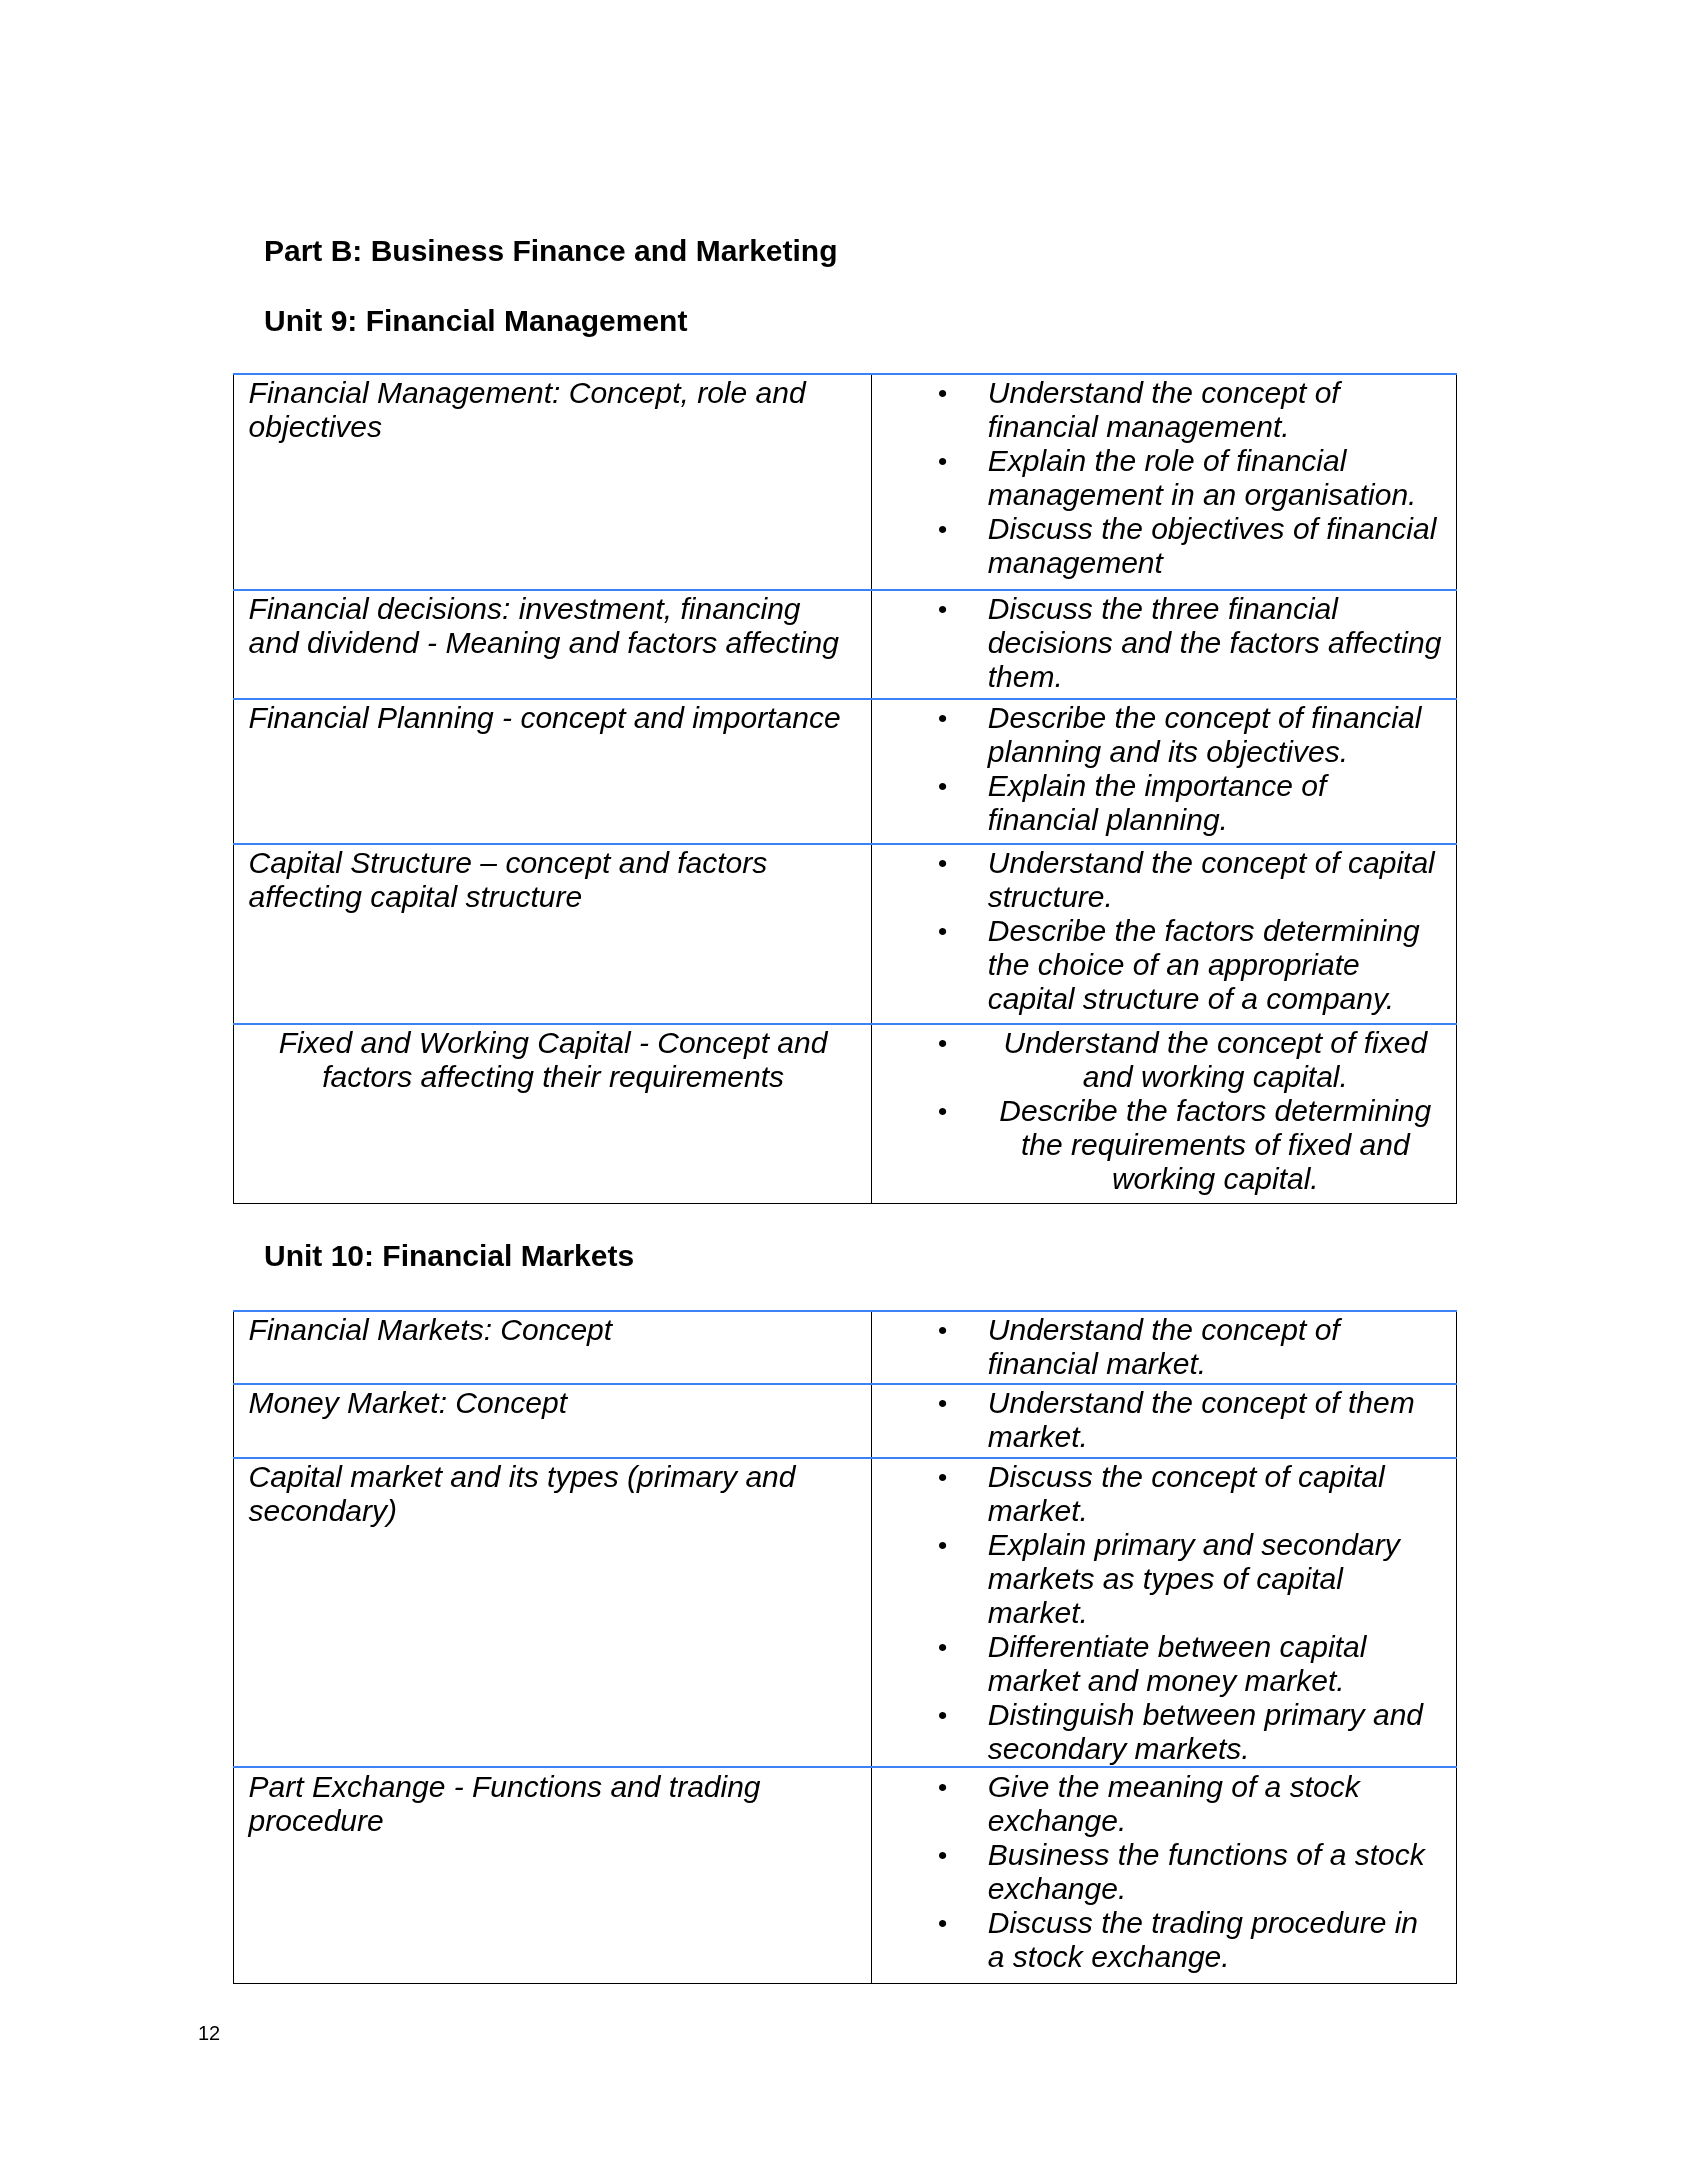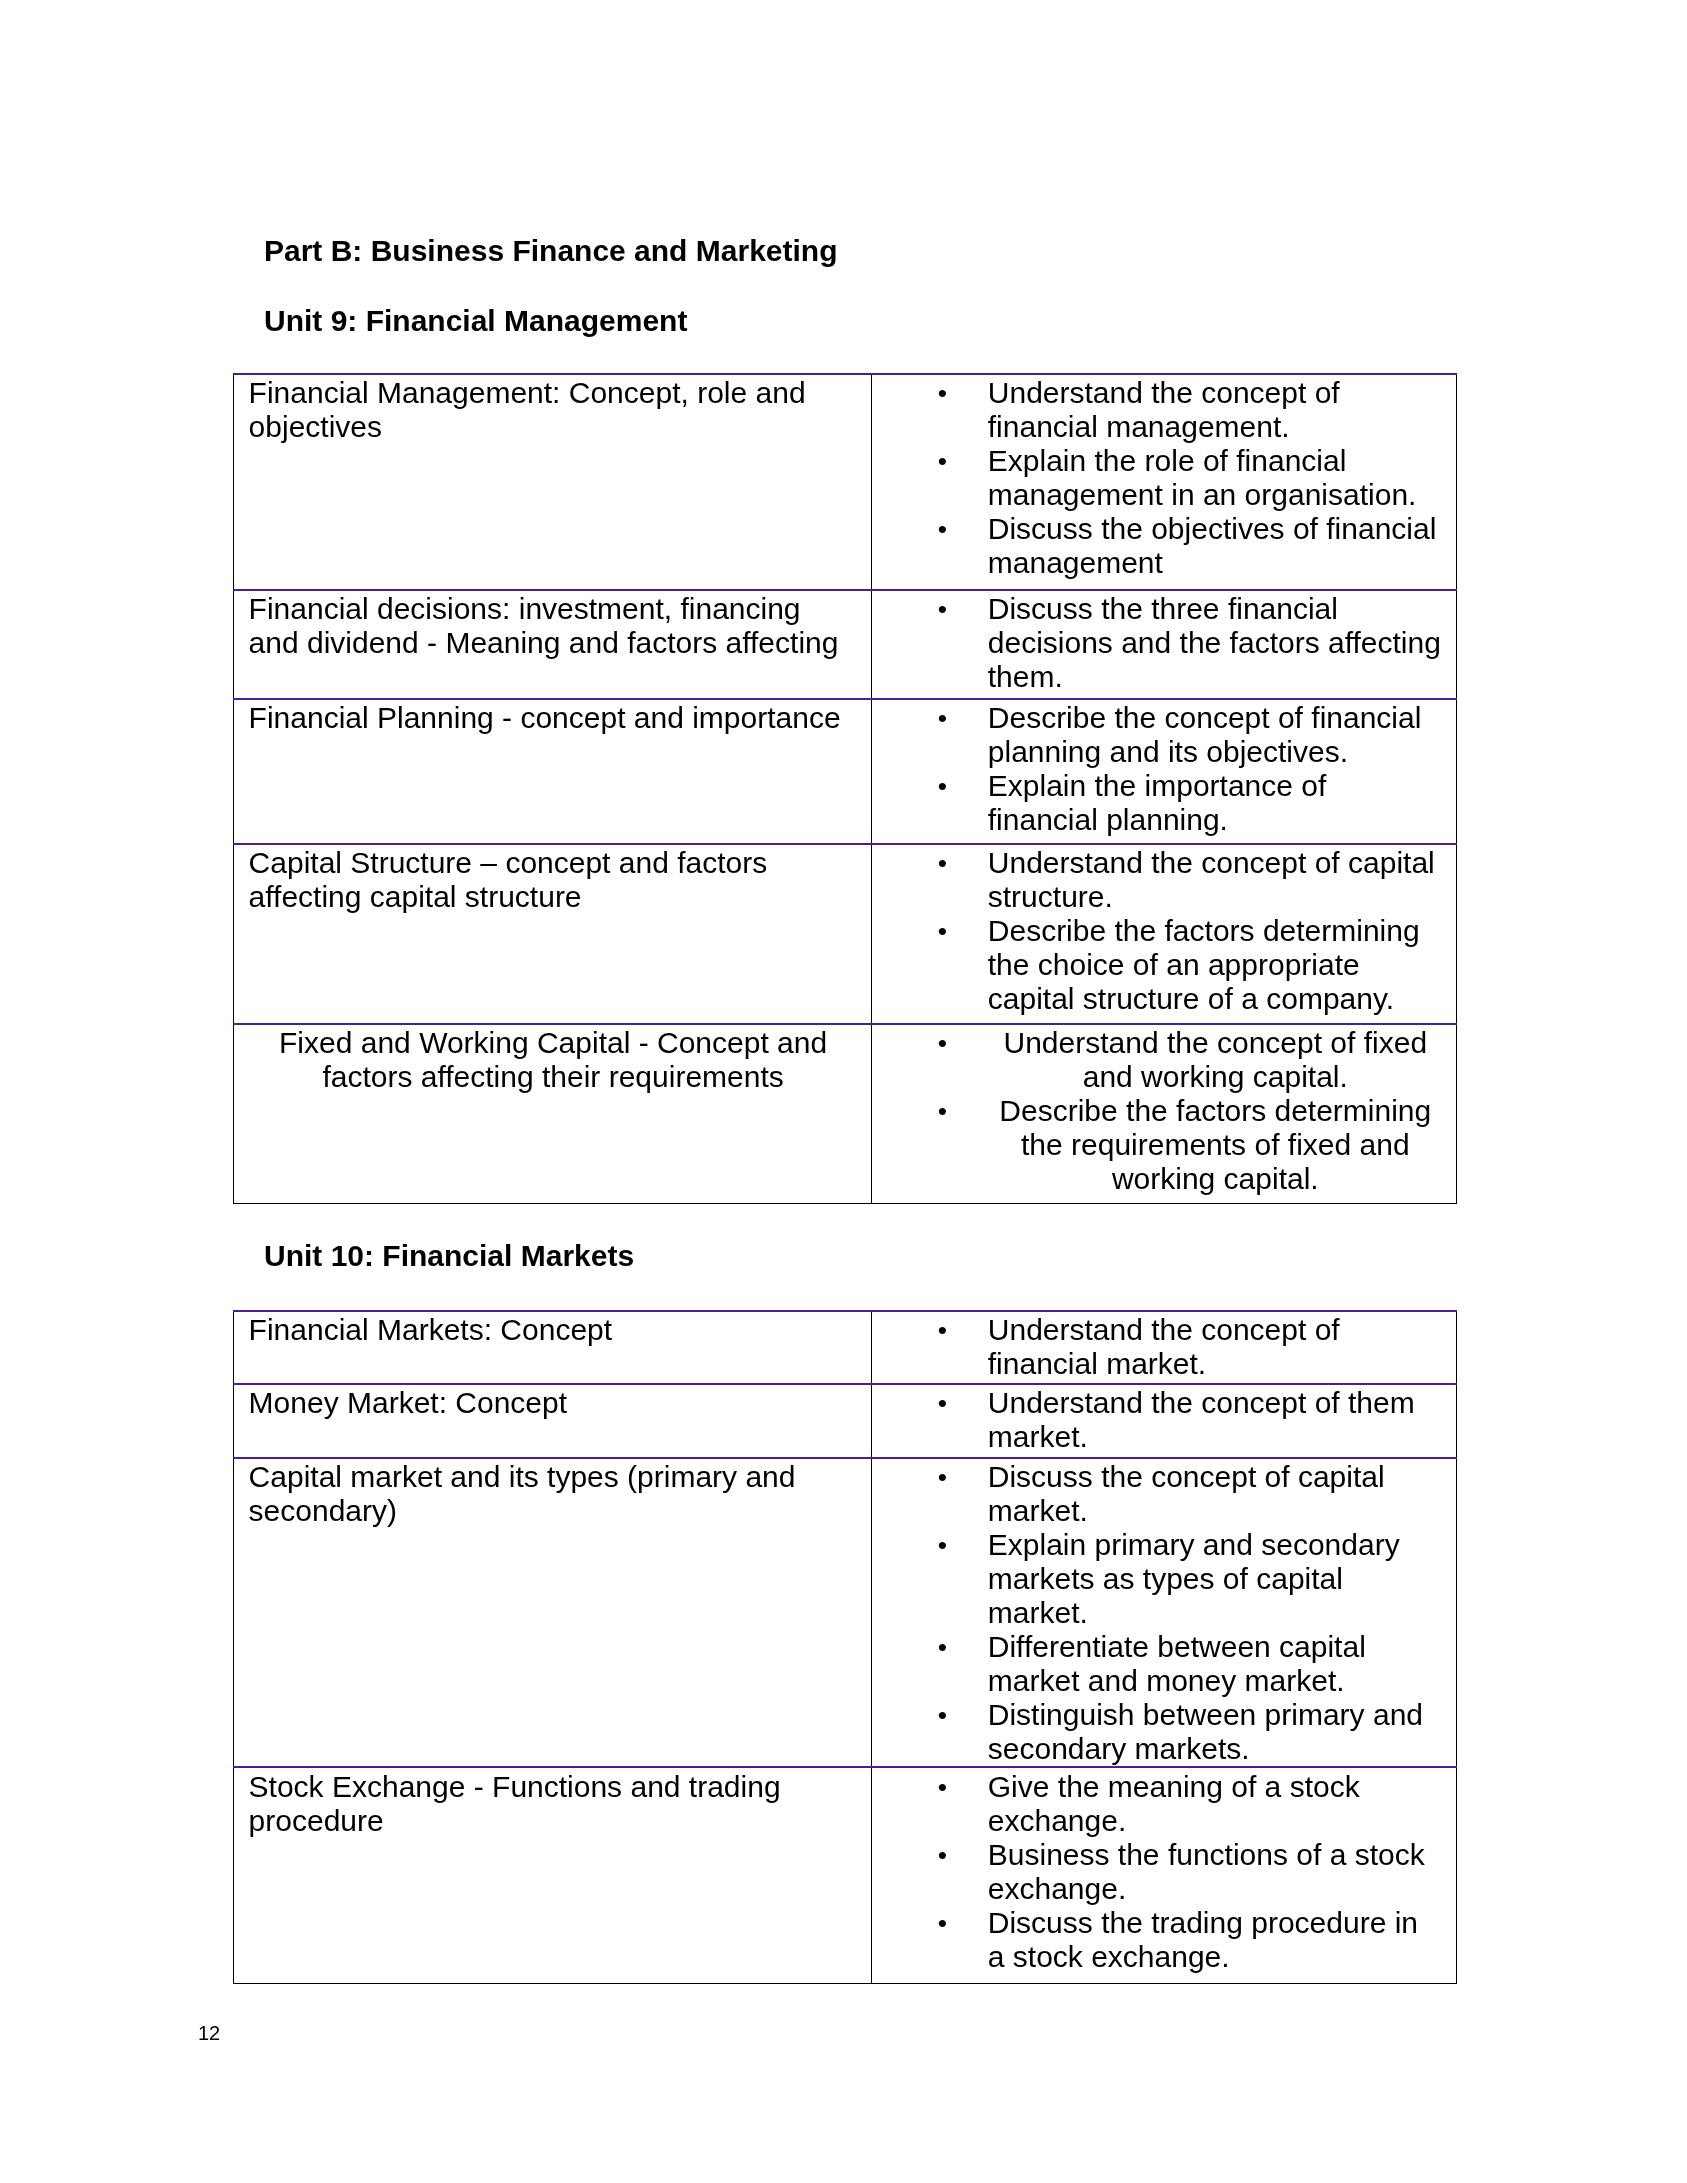--- a/index.html
+++ b/index.html
@@ -1,21 +1,21 @@
 <!DOCTYPE html>
 <html style="font-size:10.6px"><head>
 <meta charset="utf-8">
 <style>
   html, body { margin:0; padding:0; background:#ffffff; }
   body { width:1687px; height:2183px; position:relative; overflow:hidden;
          font-family:"Liberation Sans", sans-serif; color:#000; }
   .heading { position:absolute; left:264px; font-weight:bold; font-size:30px; line-height:34px; white-space:nowrap; }
   table.syl { position:absolute; left:233px; width:1224px; border-collapse:collapse; table-layout:fixed; }
   table.syl td { border:1.3px solid #000; vertical-align:top; padding:0; font-size:30px; line-height:34px; }
-  table.syl tr { border-top:2px solid #4c1d95; }
+  table.syl tr { border-top:2px solid #3b82f6;font-style:italic; }
   table.syl td.topic { width:609px; padding:1.3px 13.2px 0 14.6px; }
   table.syl td.obj { padding:1.3px 13.2px 0 0; }
   ul.obj-list { list-style:none; margin:0; padding:0; }
   ul.obj-list li { position:relative; padding-left:116px; }
   ul.obj-list li .bullet { position:absolute; left:66px; top:0; font-size:26.5px; }
   .page-number { position:absolute; left:198px; top:2016px; font-size:20px; line-height:34px; }
 </style>
 </head>
 <body>
 
@@ -98,21 +98,21 @@
     <td class="obj">
       <ul class="obj-list">
         <li><span class="bullet">•</span><span>Discuss the concept of capital market.</span></li>
         <li><span class="bullet">•</span><span>Explain primary and secondary markets as types of capital market.</span></li>
         <li><span class="bullet">•</span><span>Differentiate between capital market and money market.</span></li>
         <li><span class="bullet">•</span><span>Distinguish between primary and secondary markets.</span></li>
       </ul>
     </td>
   </tr>
   <tr style="height:216px;">
-    <td class="topic">Stock Exchange - Functions and trading procedure</td>
+    <td class="topic">Part Exchange - Functions and trading procedure</td>
     <td class="obj">
       <ul class="obj-list">
         <li><span class="bullet">•</span><span>Give the meaning of a stock exchange.</span></li>
         <li><span class="bullet">•</span><span>Business the functions of a stock exchange.</span></li>
         <li><span class="bullet">•</span><span>Discuss the trading procedure in a stock exchange.</span></li>
       </ul>
     </td>
   </tr>
 </tbody>
   </table>

